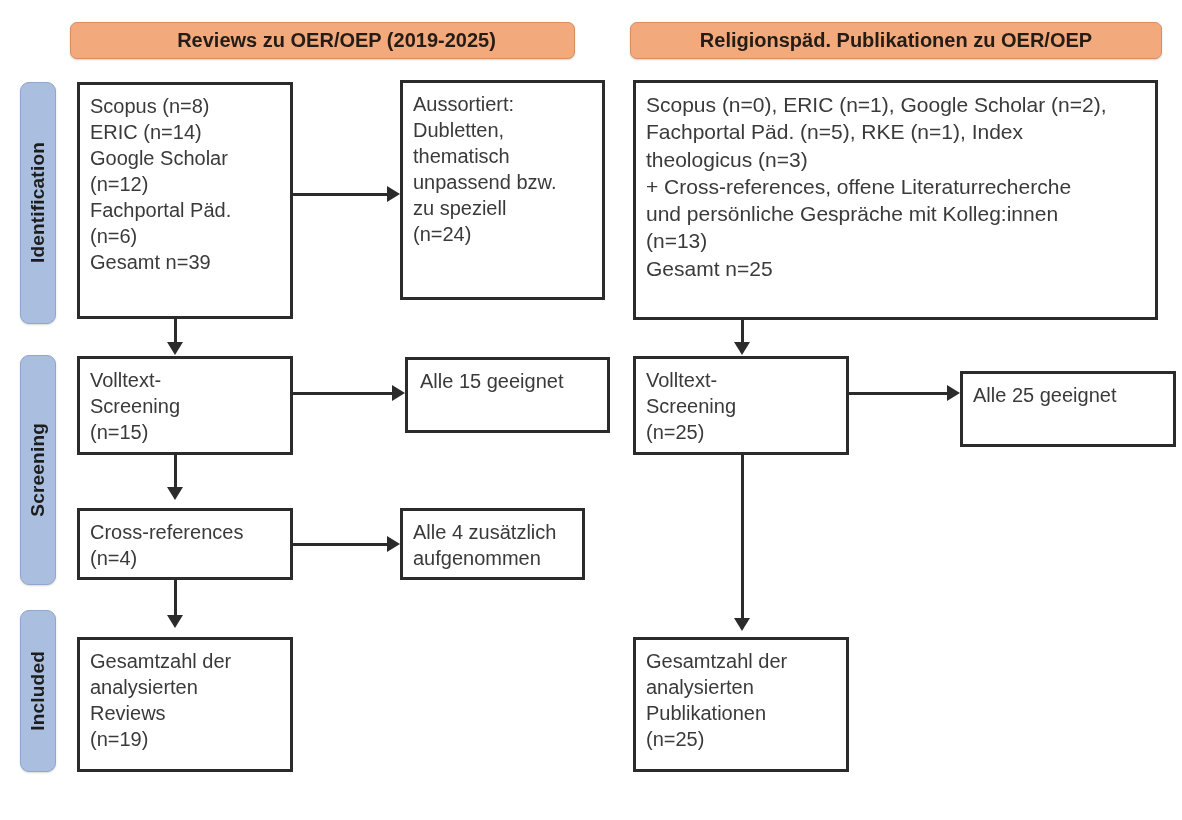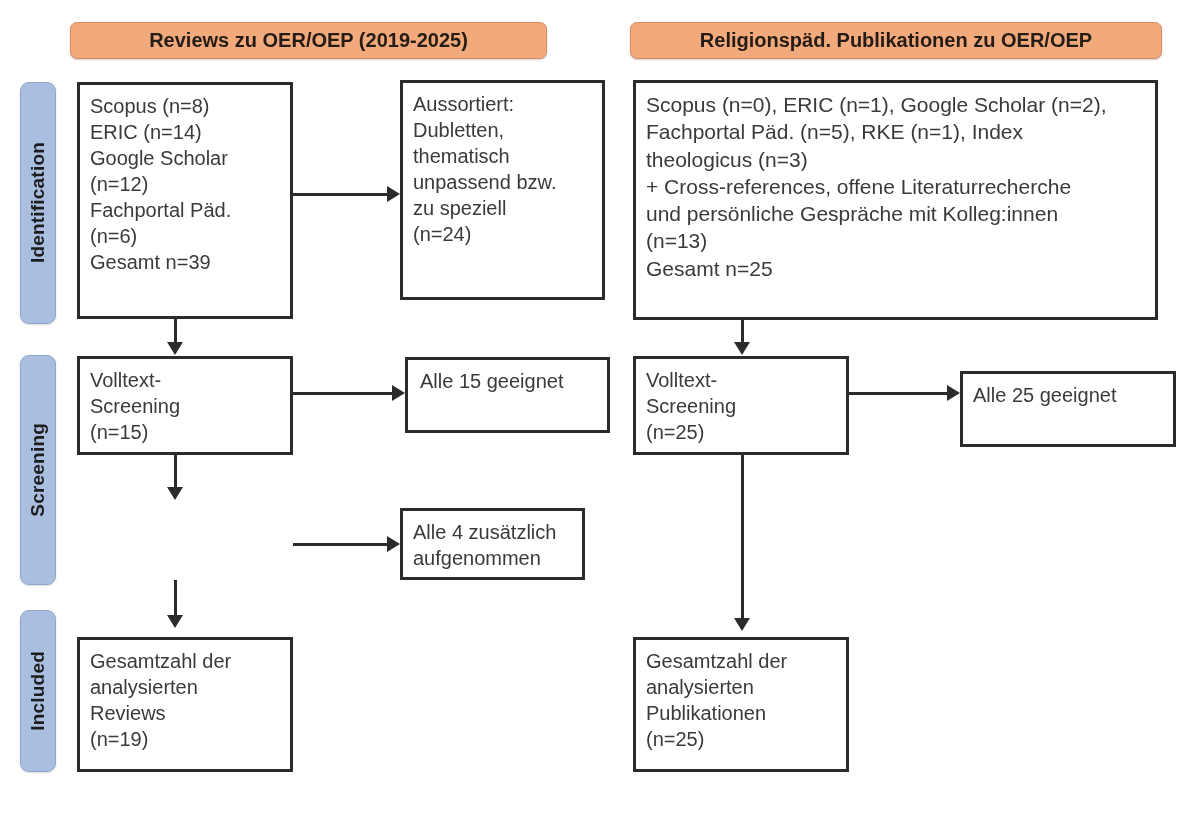--- a/index.html
+++ b/index.html
@@ -109,21 +109,21 @@
   </div>
 
   <div class="stage-bar" style="left:20px; top:355px; width:34px; height:228px;">
     <span>Screening</span>
   </div>
 
   <div class="stage-bar" style="left:20px; top:610px; width:34px; height:160px;">
     <span>Included</span>
   </div>
 
-  <div class="col-header" style="left:70px; top:22px; width:475px; height:35px;">
+  <div class="col-header" style="left:70px; top:22px; width:475px; height:35px;padding-left:28px;">
     <span>Reviews zu OER/OEP (2019-2025)</span>
   </div>
 
   <div class="col-header" style="left:630px; top:22px; width:530px; height:35px;">
     <span>Religionspäd. Publikationen zu OER/OEP</span>
   </div>
 
   <div class="box" style="left:77px; top:82px; width:216px; height:237px;">Scopus (n=8)
 ERIC (n=14)
 Google Scholar
@@ -150,20 +150,22 @@
 (n=15)</div>
 
   <div class="box" style="left:405px; top:357px; width:205px; height:76px;padding-left:12px;">Alle 15 geeignet</div>
 
   <div class="hline" style="left:293px; top:392px; width:99px;"></div>
   <div class="arrow-right" style="left:392px; top:385px;"></div>
 
   <div class="vline" style="left:174px; top:455px; width:3px; height:37px;"></div>
   <div class="arrow-down" style="left:167px; top:487px;"></div>
 
+  <div class="box" style="left:77px; top:508px; width:216px; height:72px;">Cross-references
+(n=4)</div>
 
   <div class="box" style="left:400px; top:508px; width:185px; height:72px;">Alle 4 zusätzlich
 aufgenommen</div>
 
   <div class="hline" style="left:293px; top:543px; width:94px;"></div>
   <div class="arrow-right" style="left:387px; top:536px;"></div>
 
   <div class="vline" style="left:174px; top:580px; width:3px; height:40px;"></div>
   <div class="arrow-down" style="left:167px; top:615px;"></div>
 

